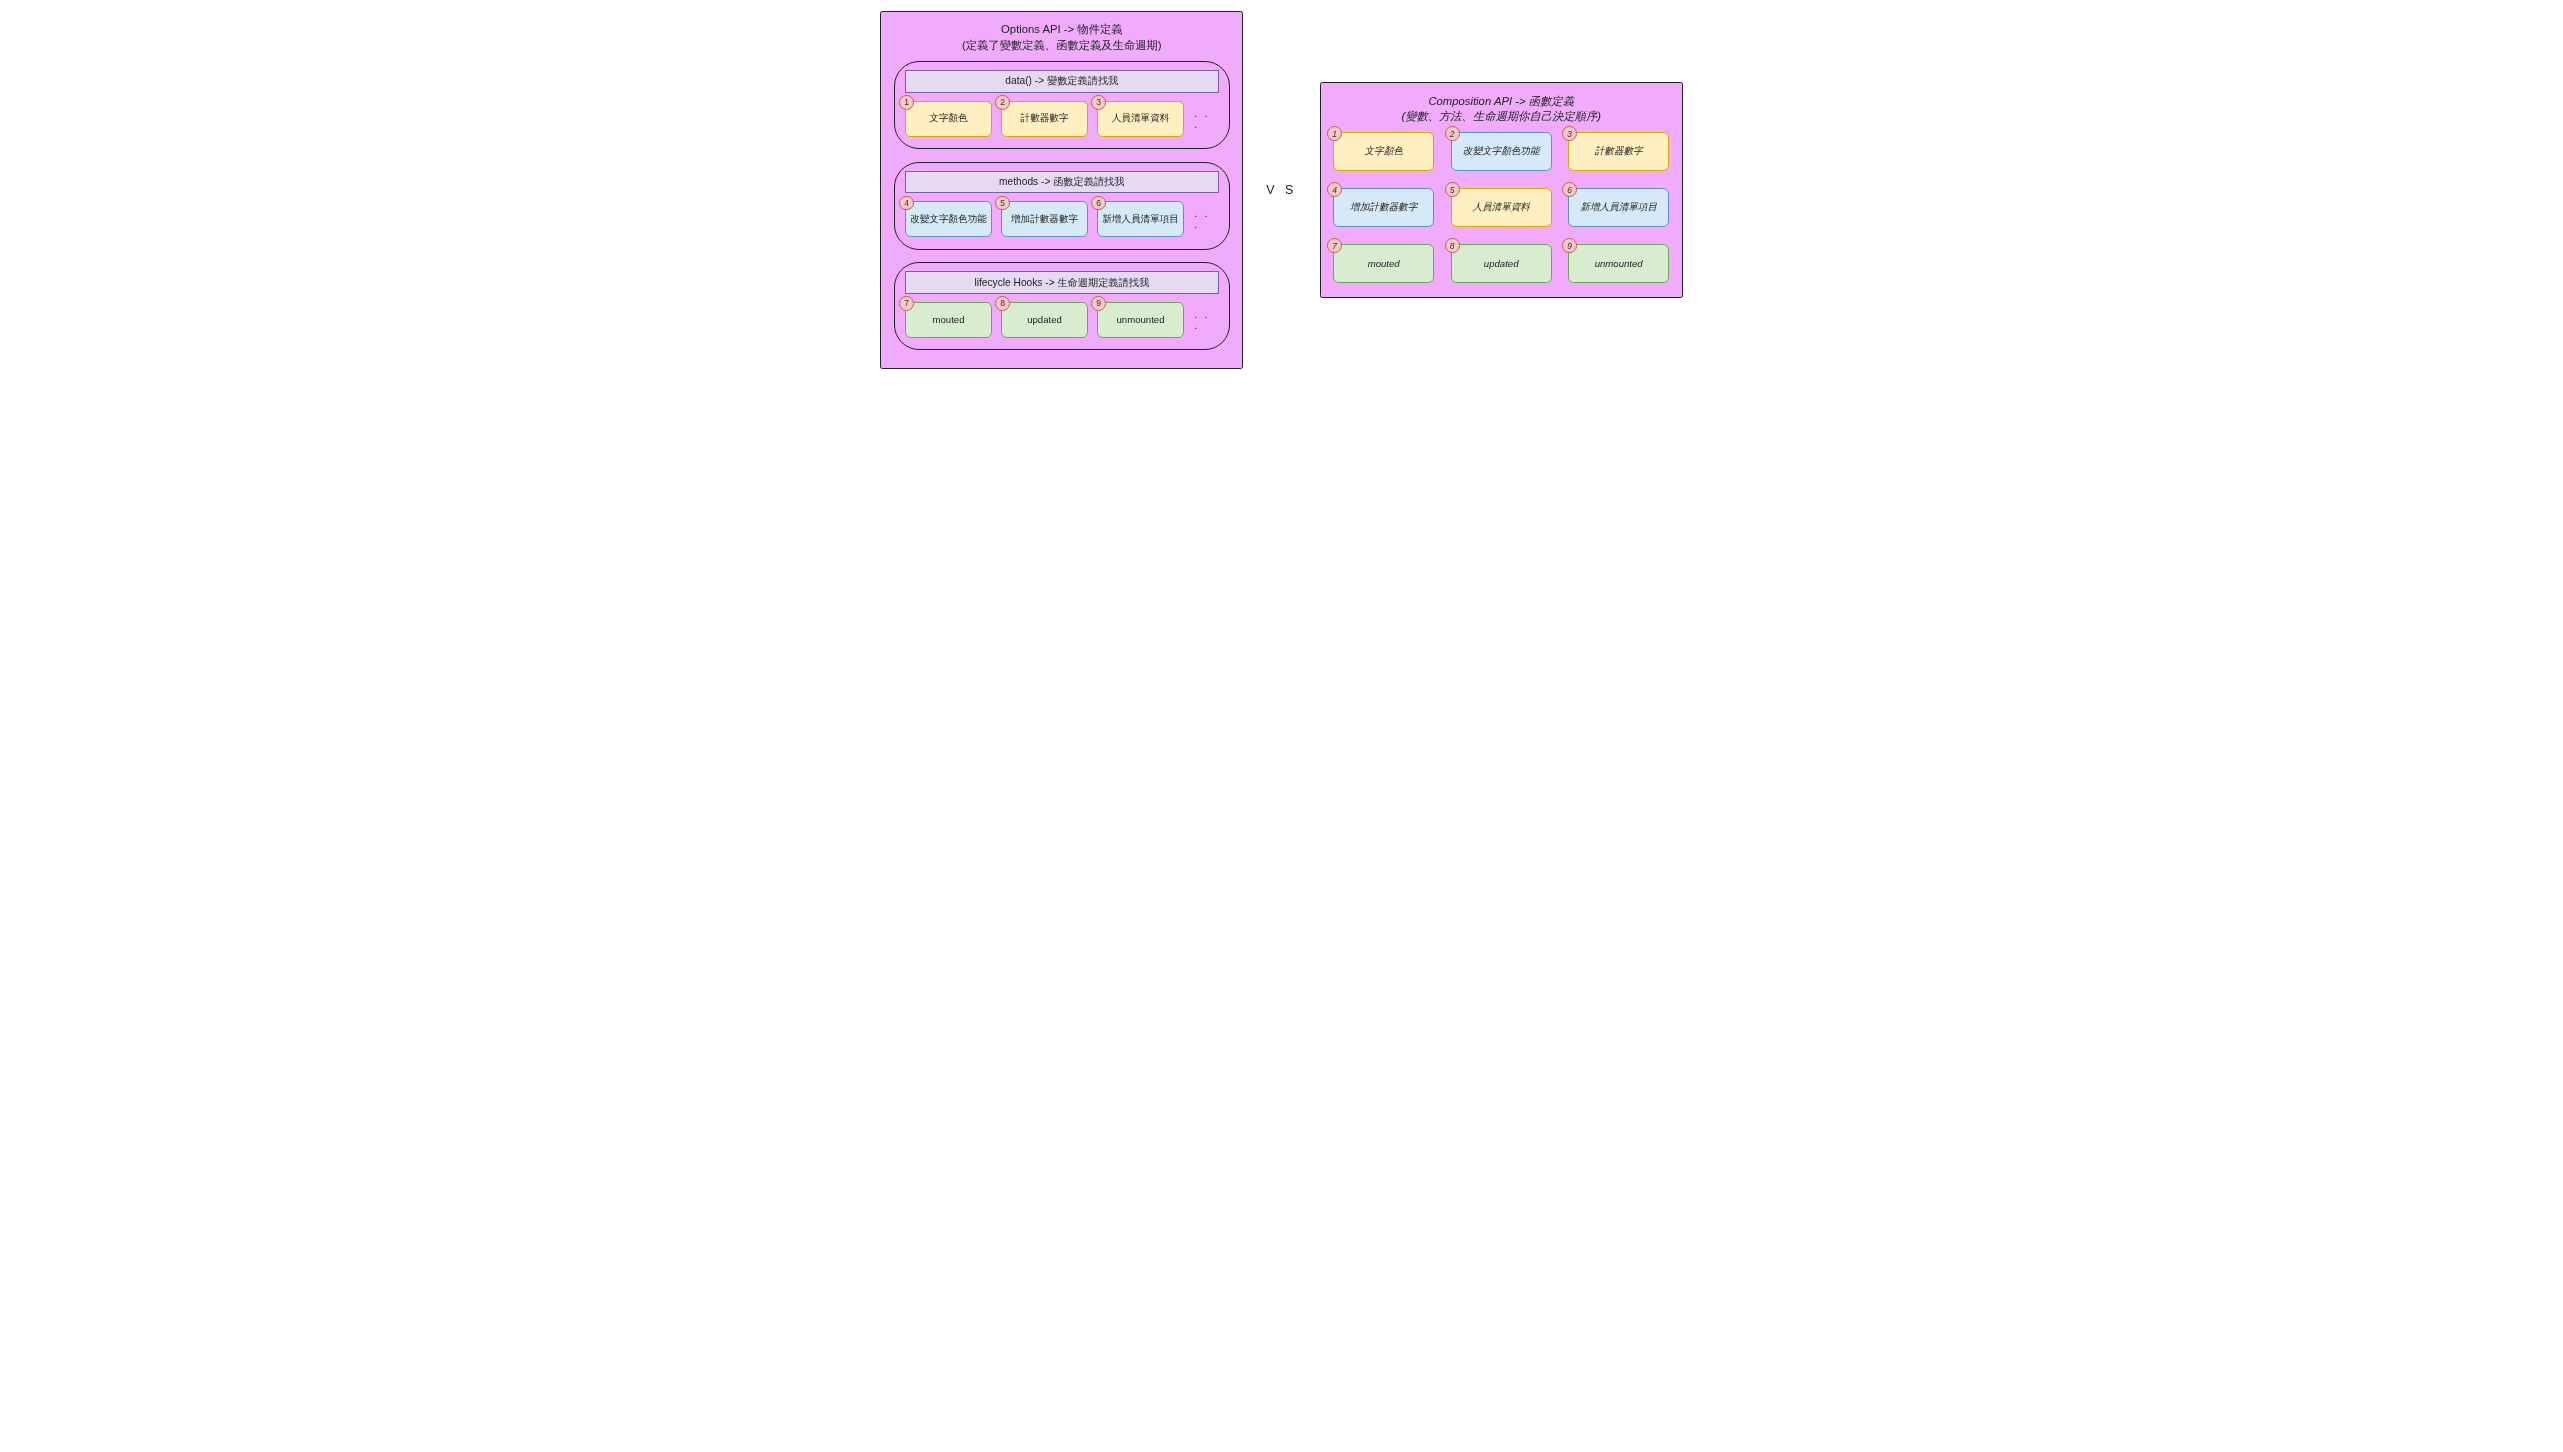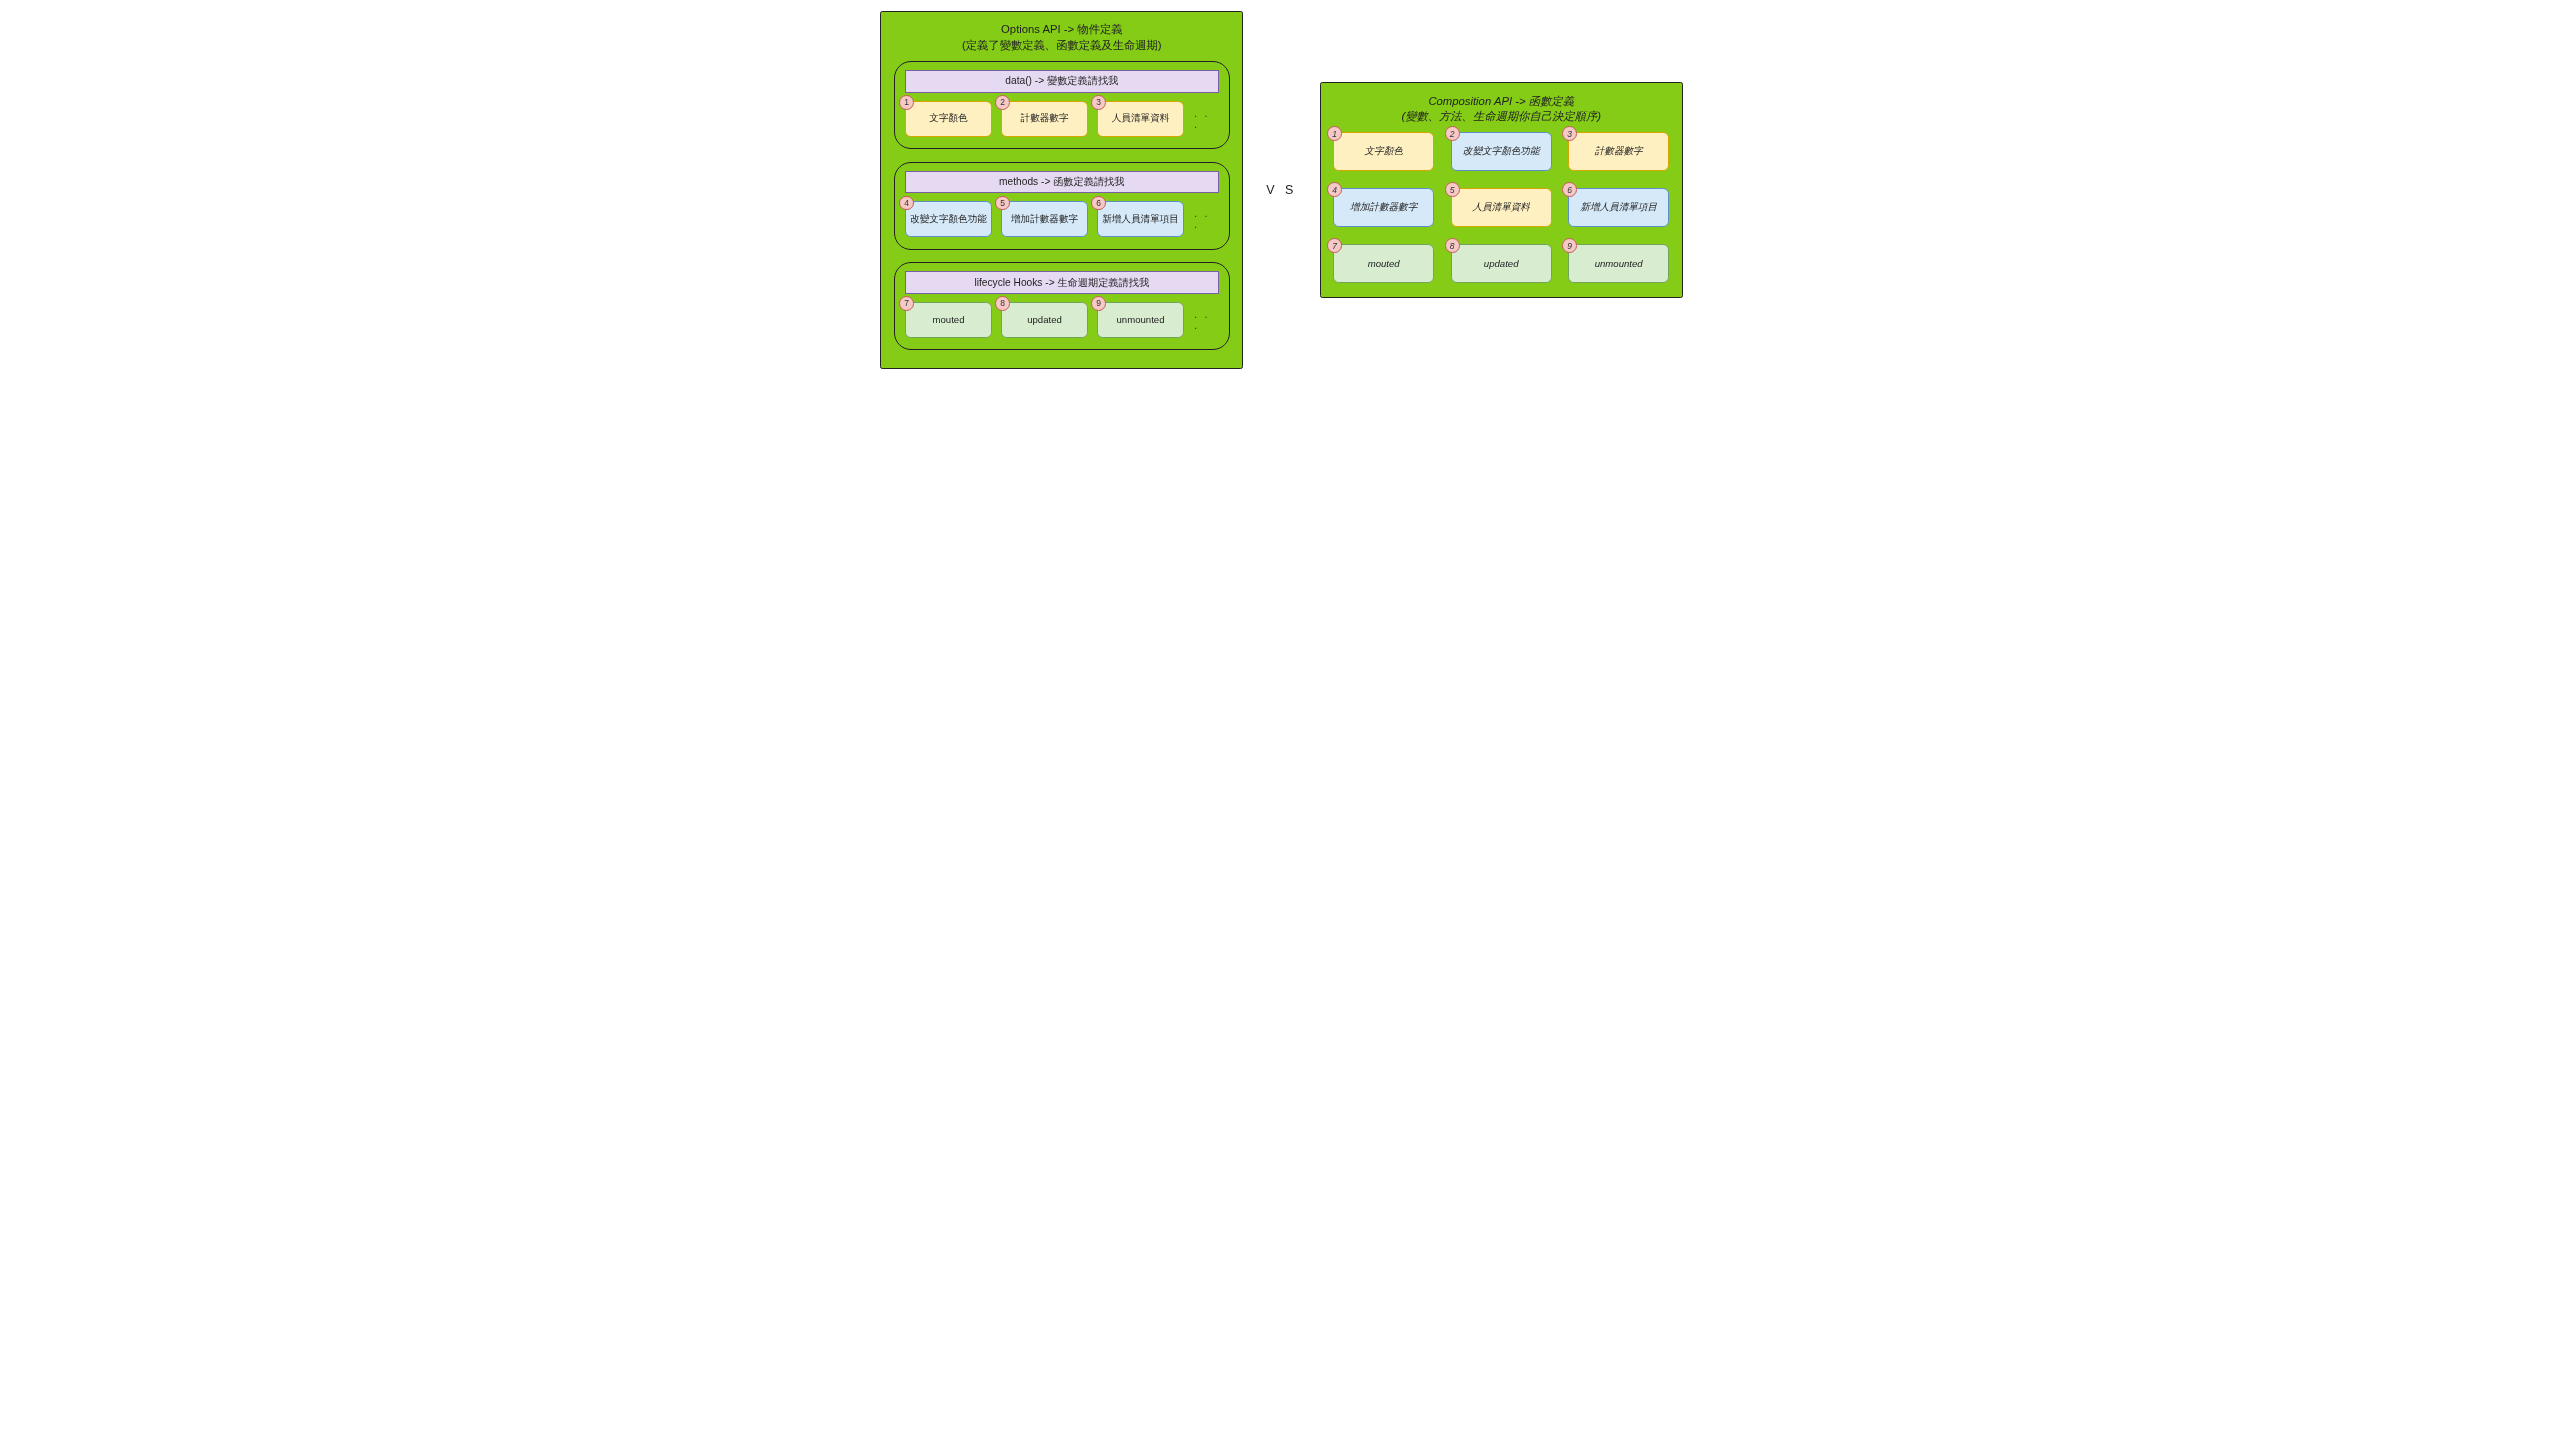--- a/index.html
+++ b/index.html
@@ -13,34 +13,34 @@
   .canvas {
     display: flex;
     align-items: center;
     justify-content: center;
     gap: 23px;
   }
   .panel {
     border: 1.1px solid #222;
     border-radius: 2.3px;
     padding: 10.2px 12.5px 13.6px;
-    background: #84cc16;
+    background: #f0abfc;
   }
   .panel-left { width: 363px; }
   .panel-right { width: 363px; font-style: italic; }
   .panel-title {
     text-align: center;
     font-size: 11.3px;
     line-height: 1.35;
     margin-bottom: 8px;
   }
   .panel-title .line2 { display: block; }
   .section {
     border: 1.1px solid #222;
-    border-radius: 17px;
+    border-radius: 25px;
     padding: 8px 10.2px 11.3px;
     margin-bottom: 12.5px;
     position: relative;
   }
   .section:last-child { margin-bottom: 4px; }
   .section-header {
     background: #e6d9f2;
     border: 0.8px solid #7a5ea8;
     padding: 3.4px 5.7px;
     text-align: center;

